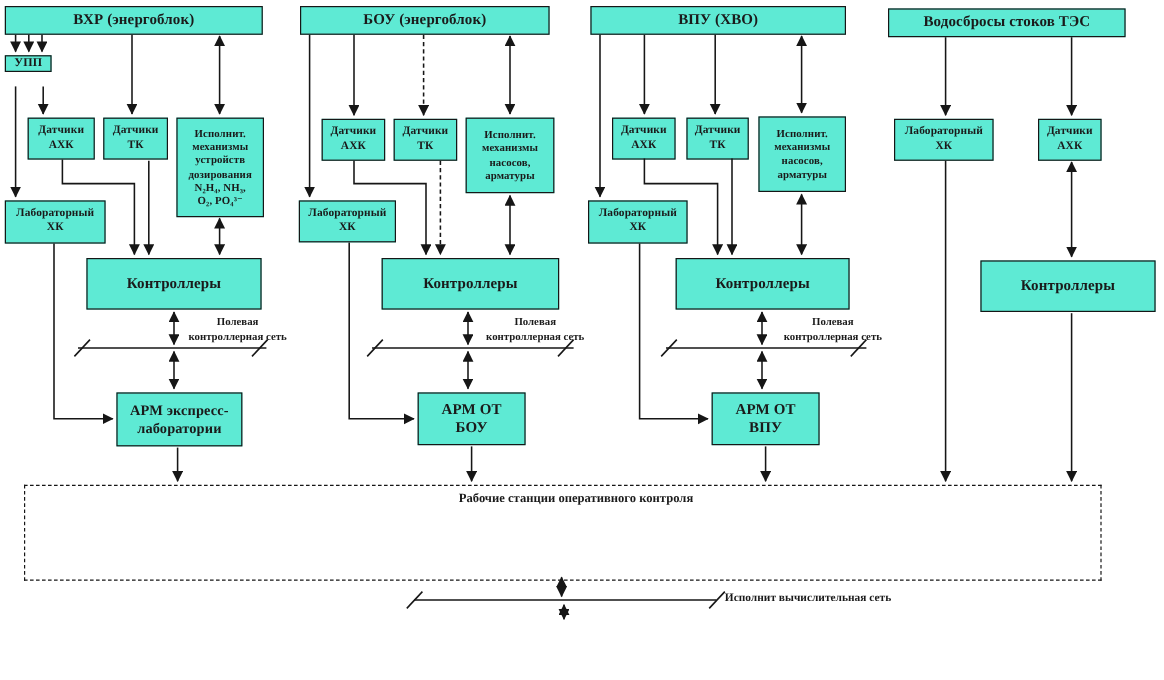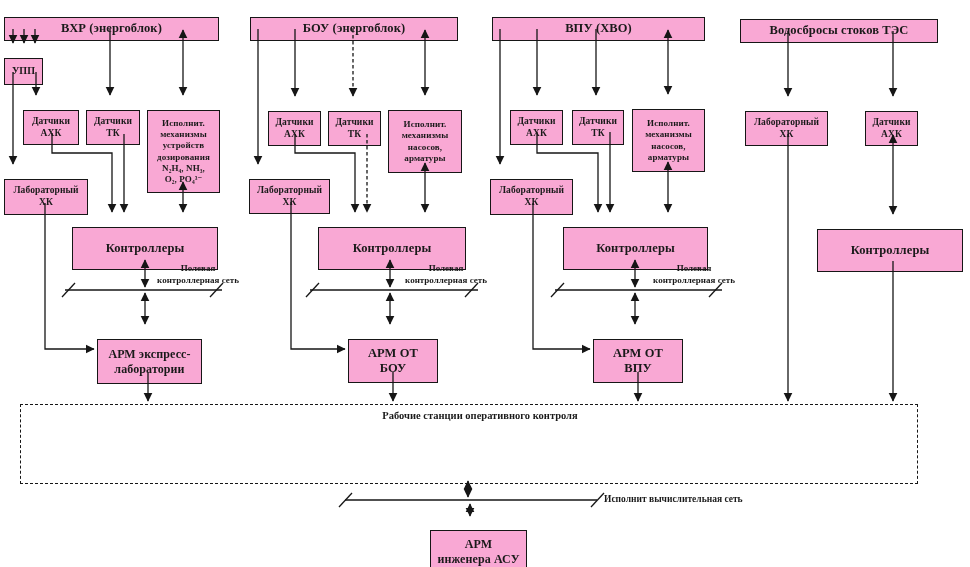--- a/index.html
+++ b/index.html
@@ -2,25 +2,24 @@
 <html><head>
 <meta charset="utf-8">
 <style>
   html,body{margin:0;padding:0;background:#fff;}
   #stage{
     position:relative;width:970px;height:567px;background:#fff;
     font-family:"Liberation Serif","DejaVu Serif",serif;
     color:#1a1a1a;overflow:hidden;
   }
   .box{
-    position:absolute;border:1.6px solid #161616;background:#f9a8d4;
+    position:absolute;border:1.6px solid #161616;background:#5eead4;
     display:flex;align-items:center;justify-content:center;text-align:center;
     font-weight:bold;white-space:pre-line;line-height:1.22;box-sizing:border-box;
     letter-spacing:.1px;
-    margin-top:12px;
   }
   .title{font-size:12.5px;}
   .small{font-size:9.5px;}
   .tiny{font-size:9px;line-height:1.25;}
   .big{font-size:12.5px;}
   .netlabel{
     position:absolute;font-weight:bold;font-size:9px;line-height:1.3;
     text-align:center;white-space:pre-line;
   }
   .dashedbox{
@@ -28,21 +27,21 @@
     box-sizing:border-box;
   }
   #wires{position:absolute;left:0;top:0;pointer-events:none;}
 </style>
 </head>
 <body>
 
 <div id="stage">
 
   <div class="box title" style="left:4px;top:5px;width:215px;height:24px;">ВХР (энергоблок)</div>
-  <div class="box small" style="left:4px;top:46px;width:39px;height:27px;font-size:10px;">УПП</div>
+  <div class="box small" style="left:4px;top:46px;width:39px;height:14px;font-size:10px;">УПП</div>
   <div class="box small" style="left:23px;top:98px;width:56px;height:35px;">Датчики
 АХК</div>
   <div class="box small" style="left:86px;top:98px;width:54px;height:35px;">Датчики
 ТК</div>
   <div class="box tiny" style="left:147px;top:98px;width:73px;height:83px;">Исполнит.
 механизмы
 устройств
 дозирования
 N₂H₄, NH₃,
 O₂, PO₄³⁻</div>
@@ -91,22 +90,20 @@
   <div class="box title" style="left:740px;top:7px;width:198px;height:24px;">Водосбросы стоков ТЭС</div>
   <div class="box small" style="left:745px;top:99px;width:83px;height:35px;">Лабораторный
 ХК</div>
   <div class="box small" style="left:865px;top:99px;width:53px;height:35px;">Датчики
 АХК</div>
   <div class="box big" style="left:817px;top:217px;width:146px;height:43px;">Контроллеры</div>
 
   <div class="dashedbox" style="left:20px;top:404px;width:898px;height:80px;"></div>
   <div class="netlabel" style="left:280px;top:409px;width:400px;font-size:10.5px;white-space:nowrap;">Рабочие станции оперативного контроля</div>
   <div class="netlabel" style="left:604px;top:493px;width:170px;font-size:9.5px;white-space:nowrap;text-align:left;">Исполнит вычислительная сеть</div>
-  <div class="box big" style="left:430px;top:518px;width:97px;height:44px;font-size:12px;">АРМ
-инженера АСУ</div>
 
   <svg id="wires" width="970" height="567" viewBox="0 0 970 567">
     <defs>
       <marker id="ah" markerWidth="9" markerHeight="8" refX="6.5" refY="3.5" orient="auto-start-reverse">
         <path d="M0,0 L7,3.5 L0,7 z" fill="#161616"></path>
       </marker>
     </defs>
     <g stroke="#161616" stroke-width="1.3" fill="none">
 
       <line x1="13" y1="29" x2="13" y2="43" marker-end="url(#ah)"></line>

